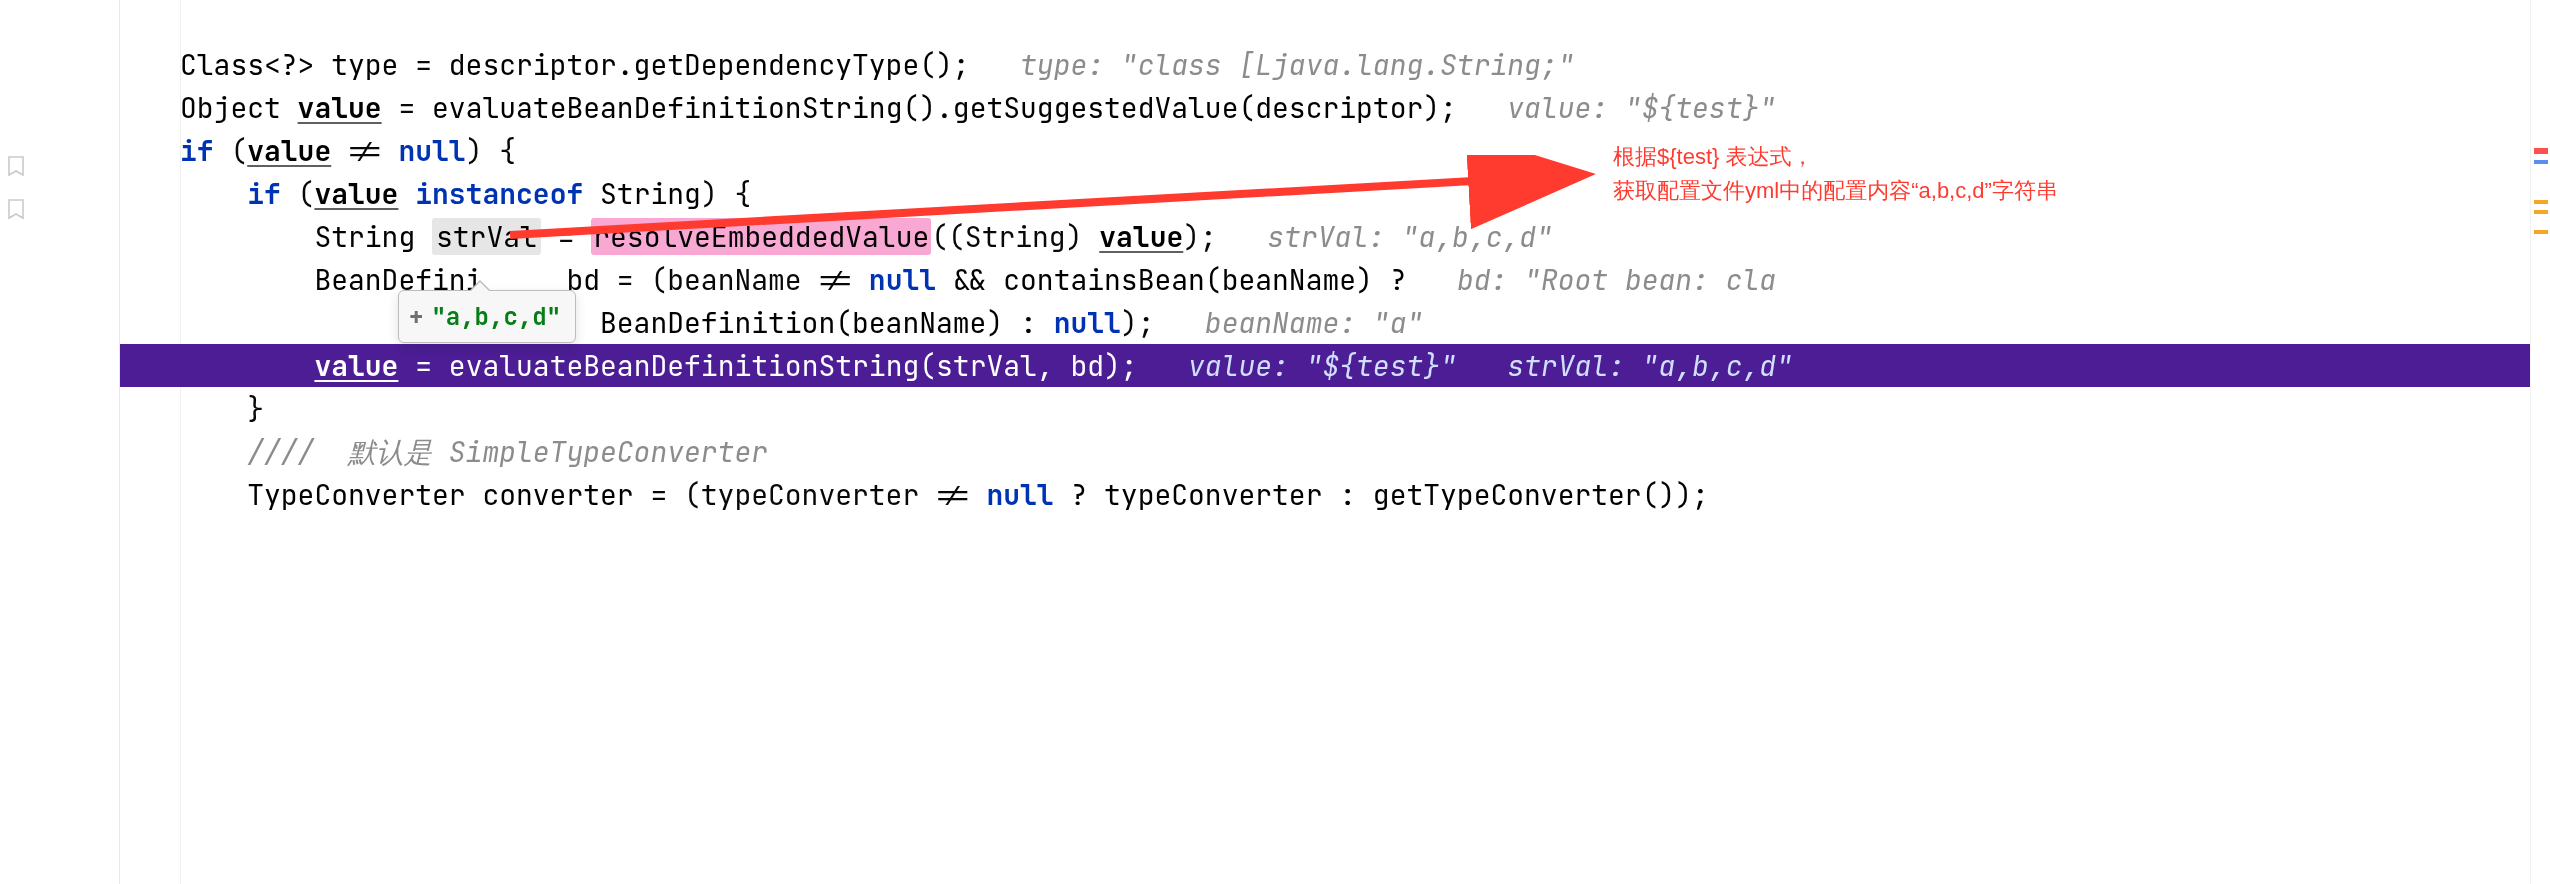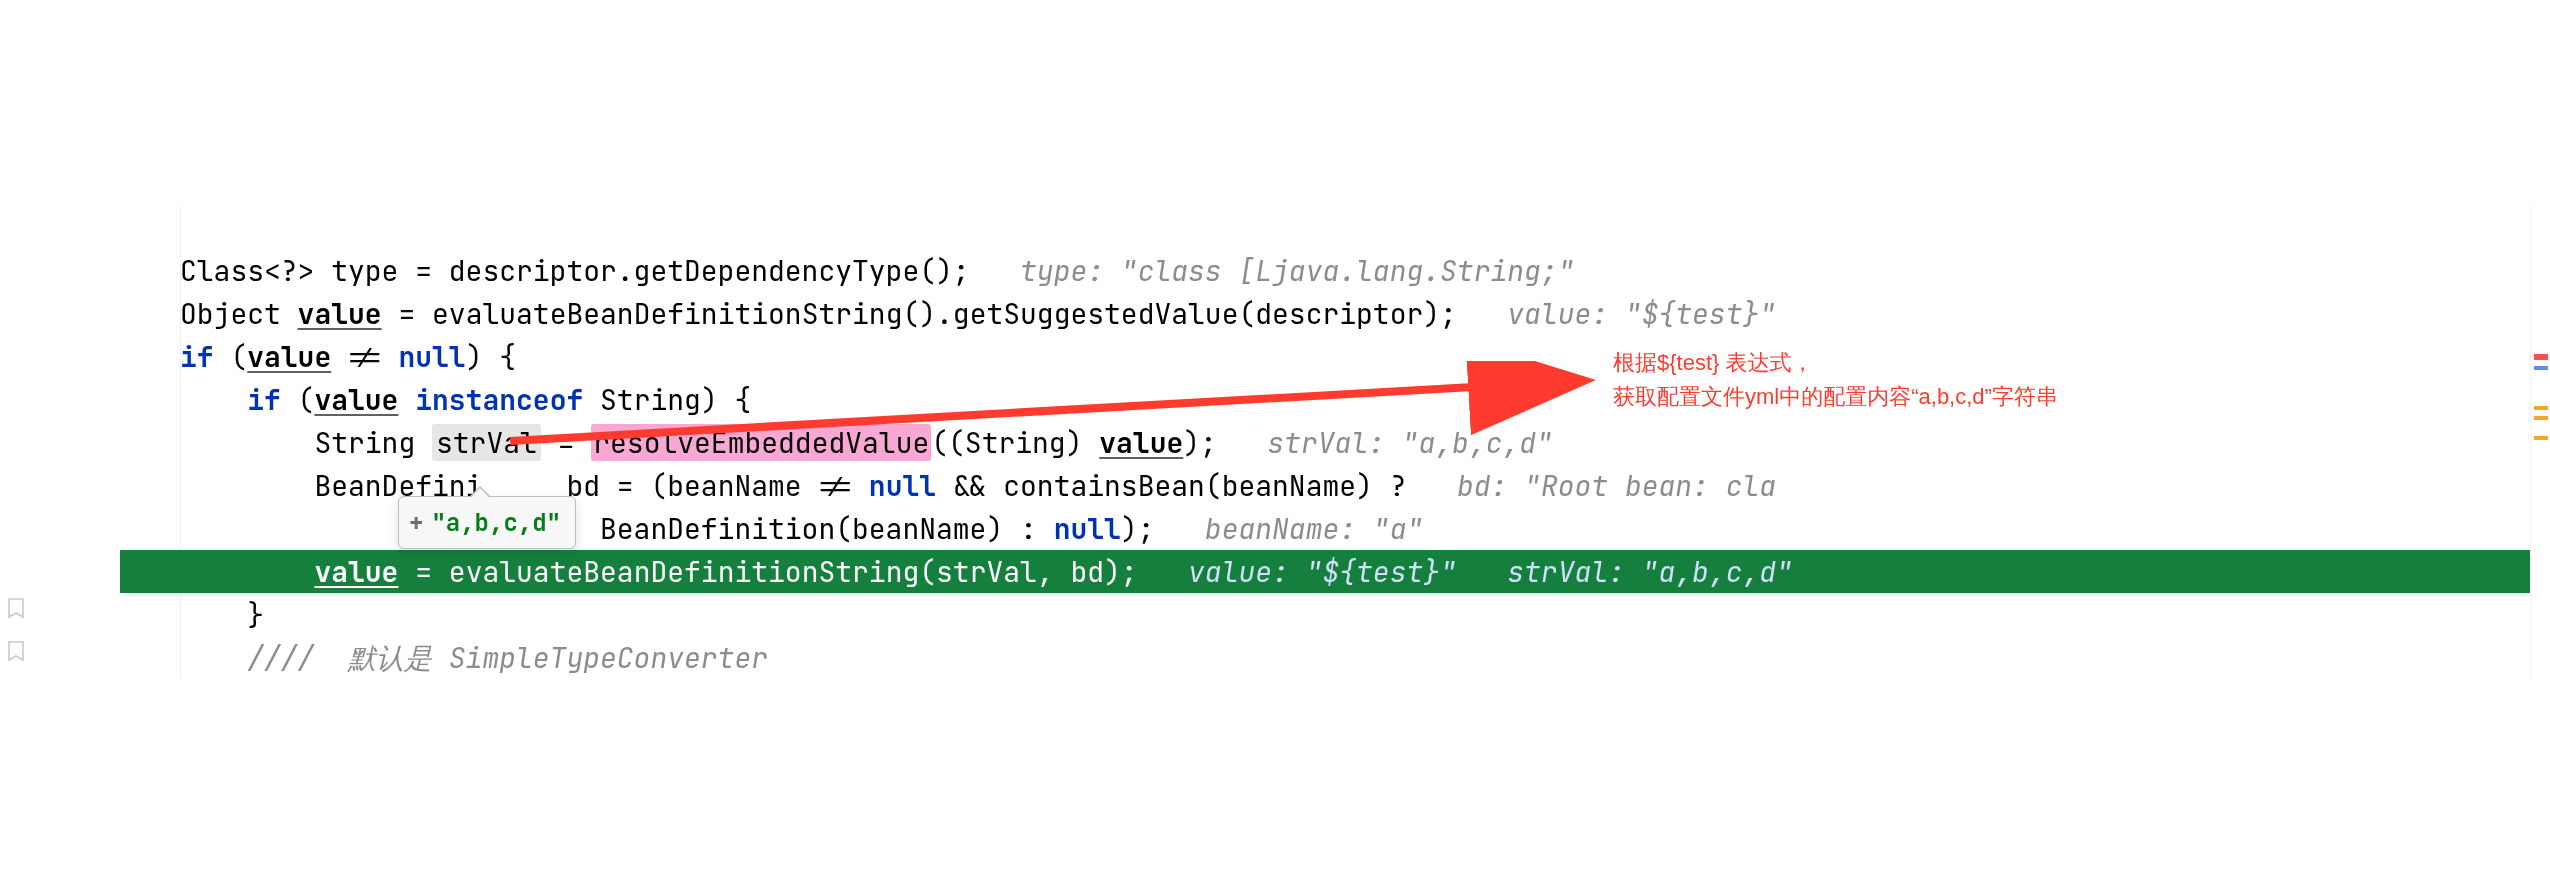--- a/index.html
+++ b/index.html
@@ -1,36 +1,36 @@
 <!DOCTYPE html>
 <html><head>
 <meta charset="utf-8">
 <style>
   * { margin: 0; padding: 0; box-sizing: border-box; }
   html, body { width: 2550px; height: 884px; overflow: hidden; background: #ffffff; }
   body { font-family: "JetBrains Mono", "Menlo", "Consolas", monospace; font-size: 28px; line-height: 43px; color: #080808; }
 
-  .editor-wrap { display: flex; width: 100%; height: 100%; align-items: center; }
+  .editor-wrap { display: flex; width: 100%; height: 100%; }
   .gutter { width: 120px; flex: 0 0 120px; background: #ffffff; border-right: 1px solid #e8e8e8; position: relative; }
   .gutter-icon { position: absolute; left: 4px; width: 24px; height: 24px; opacity: 0.55; }
 
   .code-area { flex: 1 1 auto; position: relative; }
   .line { position: relative; height: 43px; white-space: pre; padding-left: 60px; }
   .indent-guide { position: absolute; top:0; bottom:0; border-left: 1px solid #f0f0f0; }
 
   .kw { color: #0033b3; font-weight: 700; }
   .ident { color: #000000; }
   .punct { color: #080808; }
   .hint { color: #8c8c8c; font-style: italic; }
   .hint-val { color: #8c8c8c; font-style: italic; }
   .comment { color: #8c8c8c; font-style: italic; }
   .underline { text-decoration: underline; text-decoration-color: #606060; text-underline-offset: 4px; font-weight: bold; }
 
   .row-hl-yellow { position: absolute; left: 0; right: 0; background: #fdfae3; height: 43px; z-index: -1; }
-  .row-sel-blue { background: #15803d; }
+  .row-sel-blue { background: #4c1d95; }
   .row-sel-blue .ident, .row-sel-blue .punct, .row-sel-blue .kw, .row-sel-blue span { color: #ffffff !important; }
   .row-sel-blue .hint, .row-sel-blue .hint-val { color: #d0dffb !important; font-style: italic; }
   .row-sel-blue .underline { text-decoration-color: #ffffff; }
 
   .token-box { background: #e6e6e6; border-radius: 3px; padding: 0 4px; }
   .token-box-purple { background: #f9a8d4; border-radius: 3px; padding: 0 2px; }
 
   .tooltip {
     position: absolute;
     background: #f7f7f7;
@@ -115,20 +115,21 @@
     <div class="line"><span>        </span><span class="ident">BeanDefini</span><span style="visibility:hidden">tion </span><span class="ident">bd</span><span class="punct"> = (beanName != </span><span class="kw">null</span><span class="ident"> &amp;&amp; containsBean(beanName) ?</span><span>   </span><span class="hint">bd: </span><span class="hint-val">"Root bean: cla</span></div>
 
     <div class="line"><span>                </span><span class="ident" style="visibility:hidden">getMerged</span><span class="ident">BeanDefinition(beanName) : </span><span class="kw">null</span><span class="punct">);</span><span>   </span><span class="hint">beanName: </span><span class="hint-val">"a"</span></div>
 
     <div class="line row-sel-blue"><span>        </span><span class="ident underline">value</span><span class="punct"> = </span><span class="ident">evaluateBeanDefinitionString(strVal, bd);</span><span>   </span><span class="hint">value: </span><span class="hint-val">"${test}"</span><span>   </span><span class="hint">strVal: </span><span class="hint-val">"a,b,c,d"</span></div>
 
     <div class="line"><span>    </span><span class="punct">}</span></div>
 
     <div class="line"><span>    </span><span class="comment">////  </span><span class="comment">默认是 SimpleTypeConverter</span></div>
 
+    <div class="line"><span>    </span><span class="ident">TypeConverter </span><span class="ident">converter</span><span class="punct"> = (typeConverter != </span><span class="kw">null</span><span class="ident"> ? typeConverter : getTypeConverter());</span></div>
 
     <div class="tooltip" style="top:290px; left:278px;">
       <span class="plus">+</span>
       <span class="val">"a,b,c,d"</span>
     </div>
 
     <div class="annotation" style="top:140px; left:1493px;">
       <div>根据${test} 表达式，</div>
       <div>获取配置文件yml中的配置内容“a,b,c,d”字符串</div>
     </div>

